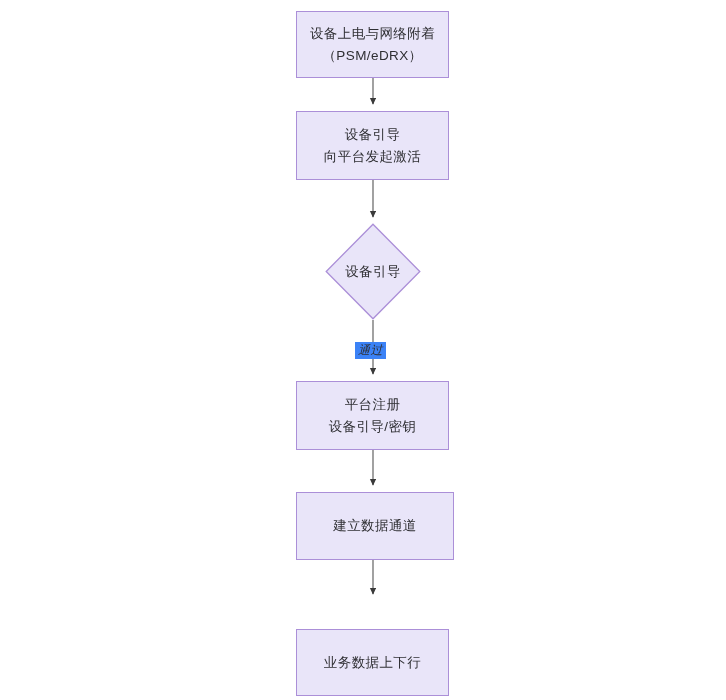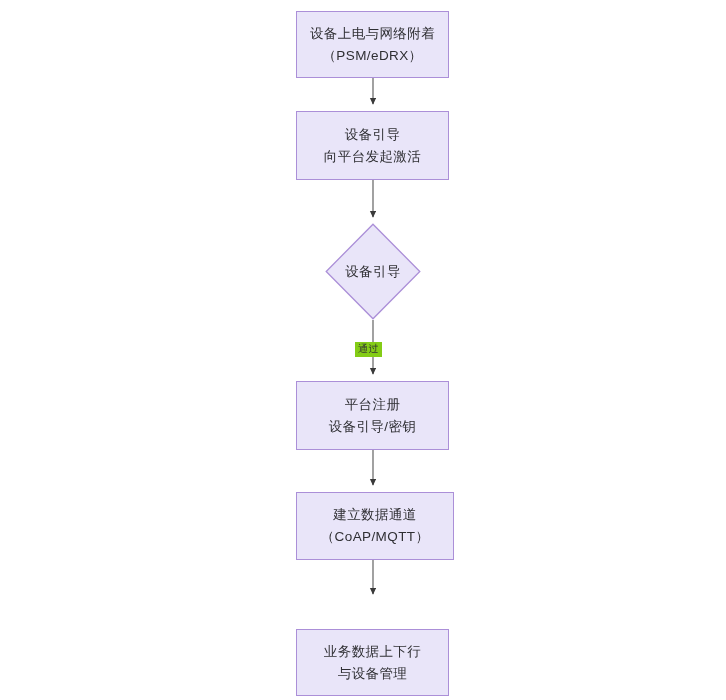--- a/index.html
+++ b/index.html
@@ -74,27 +74,28 @@
     justify-content: center;
     color: #2f2f33;
     font-size: 13.5px;
     letter-spacing: 0.4px;
     z-index: 3;
   }
 
   .edge-label {
     position: absolute;
     z-index: 3;
-    background: #84cc16;
+    background: #3b82f6;
     color: #2f2f33;
-    font-size: 10px;
+    font-size: 12px;
     line-height: 1.25;
     padding: 1px 3px;
     white-space: nowrap;
     letter-spacing: 0.4px;
+    font-style: italic;
   }
 
   .line-1 { display: block; }
   .line-2 { display: block; }
 </style>
 </head>
 <body>
 
 <div id="flow-canvas">
 
@@ -142,24 +143,22 @@
   <div class="node process-box" style="left:296px; top:381px; width:153px; height:69px;">
     <div>
       <span class="line-1">平台注册</span>
       <span class="line-2">设备引导/密钥</span>
     </div>
   </div>
 
   <div class="node process-box" style="left:296px; top:492px; width:158px; height:68px;">
     <div>
       <span class="line-1">建立数据通道</span>
-      <span class="line-2">（CoAP/MQTT）</span>
     </div>
   </div>
 
   <div class="node process-box" style="left:296px; top:601px; width:153px; height:67px;margin-top:28px;">
     <div>
       <span class="line-1">业务数据上下行</span>
-      <span class="line-2">与设备管理</span>
     </div>
   </div>
 
 </div>
 
 </body></html>

